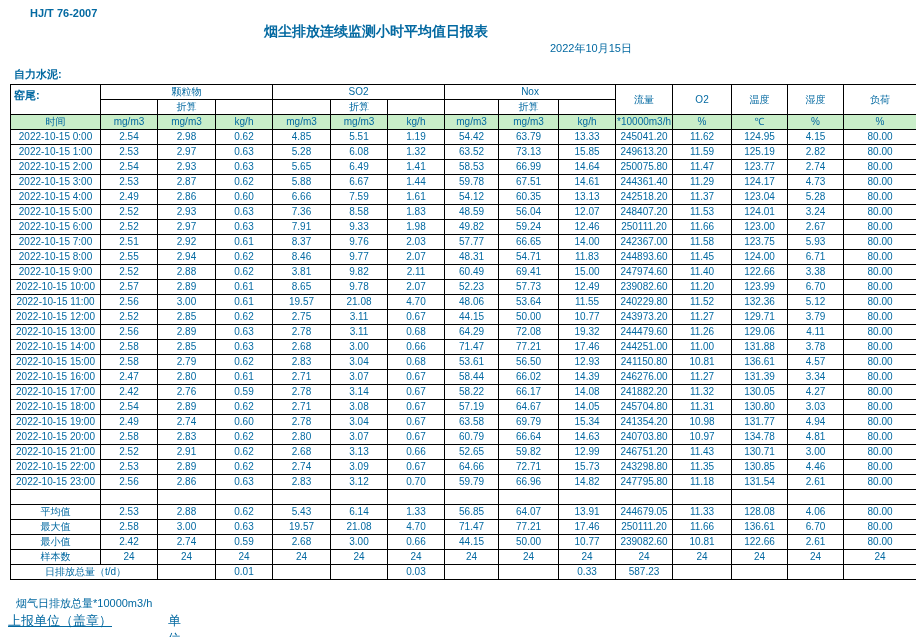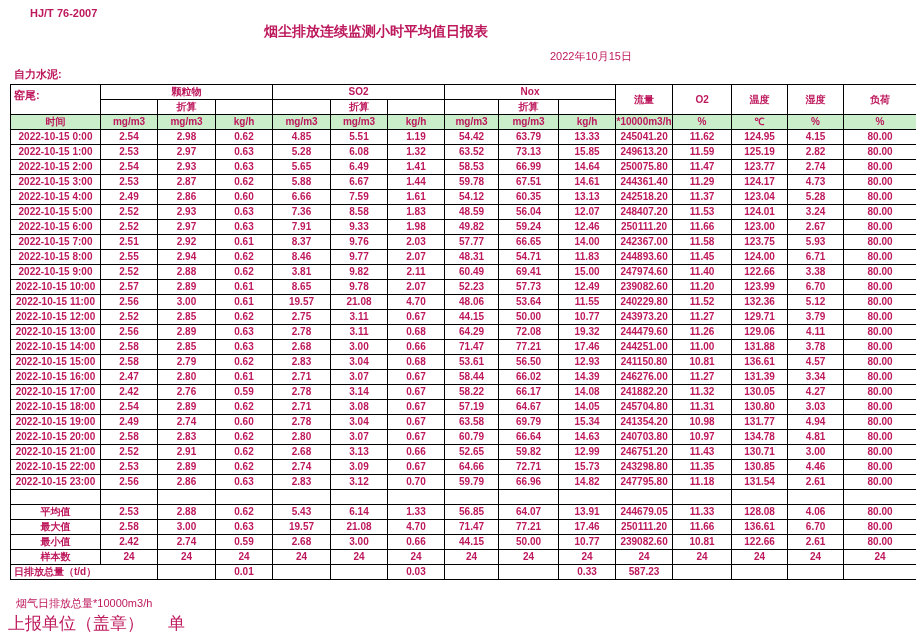--- a/index.html
+++ b/index.html
@@ -1,35 +1,35 @@
 <!DOCTYPE html>
 <html style="--units-bg: #c9eec9;"><head>
 <meta charset="utf-8">
 <style>
   html,body { margin:0; padding:0; background:#ffffff; }
   .page { position:relative; width:916px; height:637px; background:#fff;
-          font-family:"Liberation Sans", sans-serif; color:#be185d; overflow:hidden; }
+          font-family:"Liberation Sans", sans-serif; color:#0369a1; overflow:hidden; }
   .std-ref  { position:absolute; left:30px; top:7px;  font-size:11px; font-weight:bold; }
   .title    { position:absolute; left:0;  top:23px; width:752px; text-align:center;
               font-size:14px; font-weight:bold; }
   .company  { position:absolute; left:14px; top:41px; font-size:11px; font-weight:bold;margin-top:26px; }
   .kiln     { position:absolute; left:14px; top:57px; font-size:11px; font-weight:bold;margin-top:31px; }
-  .date     { position:absolute; left:550px; top:49px; font-size:11px; }
+  .date     { position:absolute; left:550px; top:41px; font-size:11px; }
   table.report { position:absolute; left:10px; top:84px; width:906px;
-                 border-collapse:collapse; table-layout:fixed; font-size:10px;font-weight:bold; }
+                 border-collapse:collapse; table-layout:fixed; font-size:10px; }
   table.report td { border:1px solid #000; text-align:center; padding:0;
                     height:14px; line-height:14px; white-space:nowrap; overflow:hidden; }
   thead td { height:15px; line-height:15px; }
   .units-row td { background: var(--units-bg, #c9eec9); }
   .blank-row td { height:21px; }
   .summary-row td.label { }
   .total-row td { border-bottom:2px solid #000; }
-  .total-row td.total-label { text-align:left; padding-left:3px; }
+  .total-row td.total-label { text-align:center; padding-left:3px; }
   .footer-note { position:absolute; left:16px; top:596px; font-size:11px; }
-  .footer-line { position:absolute; left:8px; top:612px; font-size:17px; }
+  .footer-line { position:absolute; left:8px; top:612px; font-size:13px;text-decoration:underline; }
   .footer-line .unit2 { position:absolute; left:160px; }
 </style>
 </head>
 <body>
 
 <div class="page">
   <div class="std-ref">HJ/T 76-2007</div>
   <div class="title">烟尘排放连续监测小时平均值日报表</div>
   <div class="company">自力水泥:</div>
   <div class="kiln">窑尾:</div>

